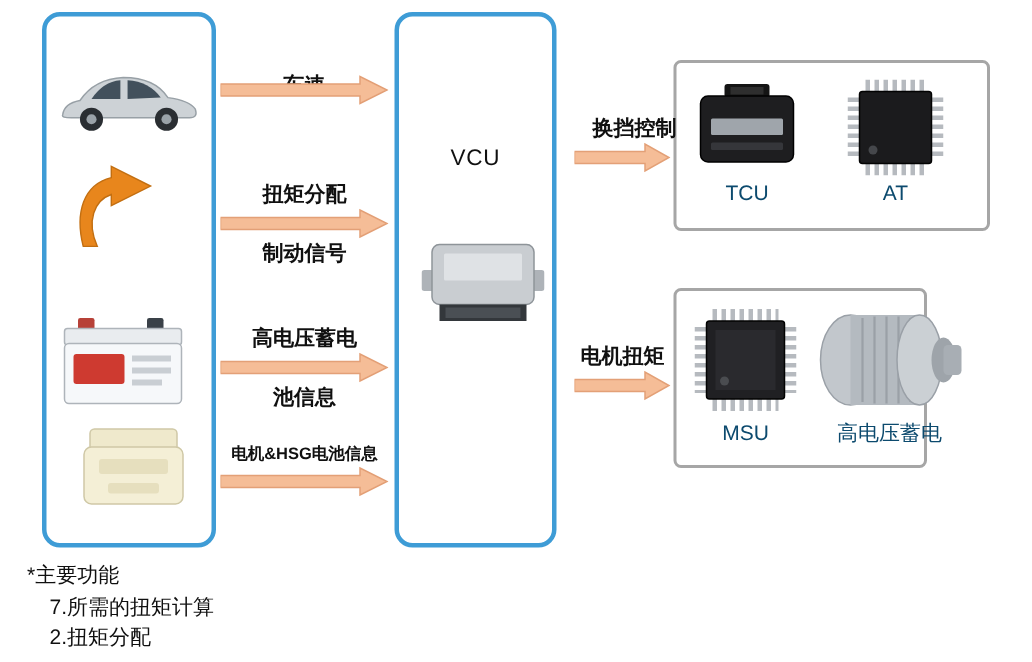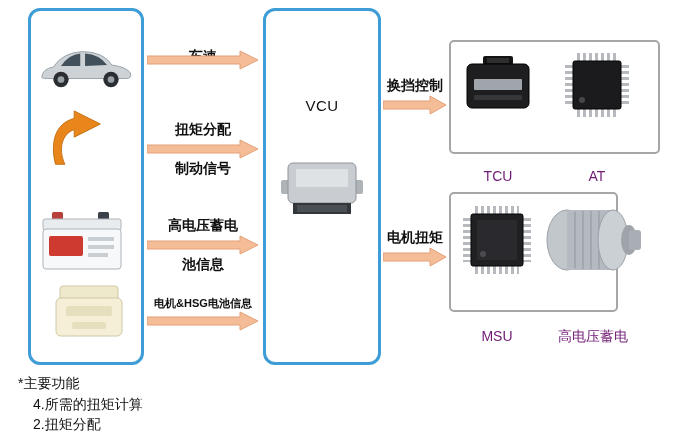--- a/index.html
+++ b/index.html
@@ -43,22 +43,21 @@
     left:0; width:100%;
     text-align:center;
     font-size:15px;
     letter-spacing:0.5px;
     color:#101010;
   }
   .comp-lbl {
     position:absolute;
     font-size:14px;
     text-align:center;
-    color:#701a75;
-    margin-top:48px;
+    color:#0c4a6e;
   }
   .note {
     position:absolute;
     font-size:14px;
     white-space:nowrap;
     color:#101010;
   }
 </style>
 </head>
 <body>
@@ -89,21 +88,21 @@
       <rect x="48" y="43" width="20" height="4" fill="#C9CED3"></rect>
     </svg>
     <svg class="img" style="left:21px;top:271px;" width="74" height="58" viewBox="0 0 74 58">
       <rect x="8" y="4" width="58" height="16" rx="3" fill="#EFE9CC" stroke="#CFC8A6" stroke-width="1"></rect>
       <rect x="4" y="16" width="66" height="38" rx="5" fill="#F4EFD6" stroke="#CFC8A6" stroke-width="1"></rect>
       <rect x="14" y="24" width="46" height="10" rx="2" fill="#E6DFBE"></rect>
       <rect x="20" y="40" width="34" height="7" rx="2" fill="#E6DFBE"></rect>
     </svg>
   </div>
 
-  <div class="panel" style="left:263px;top:8px;width:118px;height:357px;">
+  <div class="panel" style="left:263px;top:8px;width:108px;height:357px;">
     <div class="vcu-label" style="top:86px;">VCU</div>
     <svg class="img" style="left:15px;top:149px;" width="82" height="56" viewBox="0 0 82 56">
       <rect x="0" y="20" width="9" height="14" rx="2" fill="#AEB3B8"></rect>
       <rect x="73" y="20" width="9" height="14" rx="2" fill="#AEB3B8"></rect>
       <rect x="7" y="3" width="68" height="40" rx="5" fill="#C9CDD1" stroke="#8E9499" stroke-width="1"></rect>
       <rect x="15" y="9" width="52" height="18" rx="1" fill="#DFE2E5"></rect>
       <rect x="12" y="43" width="58" height="11" fill="#33373B"></rect>
       <rect x="16" y="45" width="50" height="7" fill="#4A4F54"></rect>
     </svg>
   </div>
@@ -171,27 +170,27 @@
   <svg class="arrow" style="left:147px;top:235px;" width="112" height="20" viewBox="0 0 112 20">
     <path d="M0,6 L93,6 L93,1 L111,10 L93,19 L93,14 L0,14 Z" fill="#F5BD97" stroke="#E3A077" stroke-width="1"></path>
   </svg>
   <div class="lbl small" style="left:143px;top:297px;width:120px;">电机&amp;HSG电池信息</div>
 
   <div class="lbl" style="left:147px;top:256px;width:112px;">池信息</div>
   <svg class="arrow" style="left:147px;top:311px;" width="112" height="20" viewBox="0 0 112 20">
     <path d="M0,6 L93,6 L93,1 L111,10 L93,19 L93,14 L0,14 Z" fill="#F5BD97" stroke="#E3A077" stroke-width="1"></path>
   </svg>
 
-  <div class="lbl" style="left:381px;top:77px;width:68px;">换挡控制</div>
+  <div class="lbl" style="left:381px;top:77px;width:84px;">换挡控制</div>
   <svg class="arrow" style="left:383px;top:95px;" width="64" height="20" viewBox="0 0 64 20">
     <path d="M0,6 L47,6 L47,1 L63,10 L47,19 L47,14 L0,14 Z" fill="#F5BD97" stroke="#E3A077" stroke-width="1"></path>
   </svg>
 
   <div class="lbl" style="left:381px;top:229px;width:68px;">电机扭矩</div>
   <svg class="arrow" style="left:383px;top:247px;" width="64" height="20" viewBox="0 0 64 20">
     <path d="M0,6 L47,6 L47,1 L63,10 L47,19 L47,14 L0,14 Z" fill="#F5BD97" stroke="#E3A077" stroke-width="1"></path>
   </svg>
 
   <div class="note" style="left:18px;top:375px;text-align:right;">*主要功能</div>
-  <div class="note" style="left:33px;top:396px;">4.所需的扭矩计算</div>
+  <div class="note" style="left:33px;top:396px;">7.所需的扭矩计算</div>
   <div class="note" style="left:33px;top:416px;">2.扭矩分配</div>
 
 </div>
 
 </body></html>

